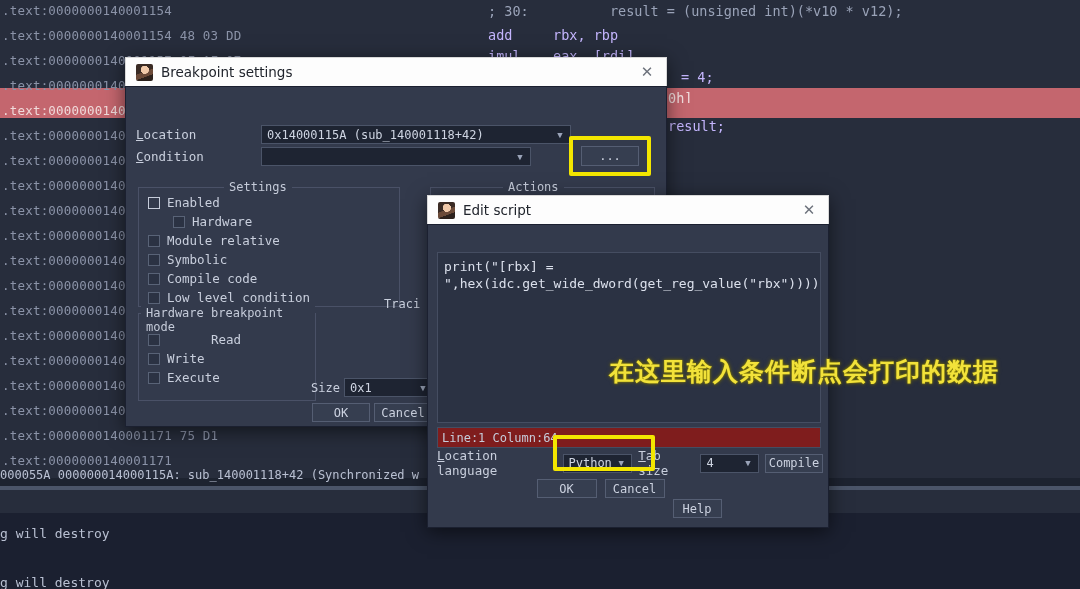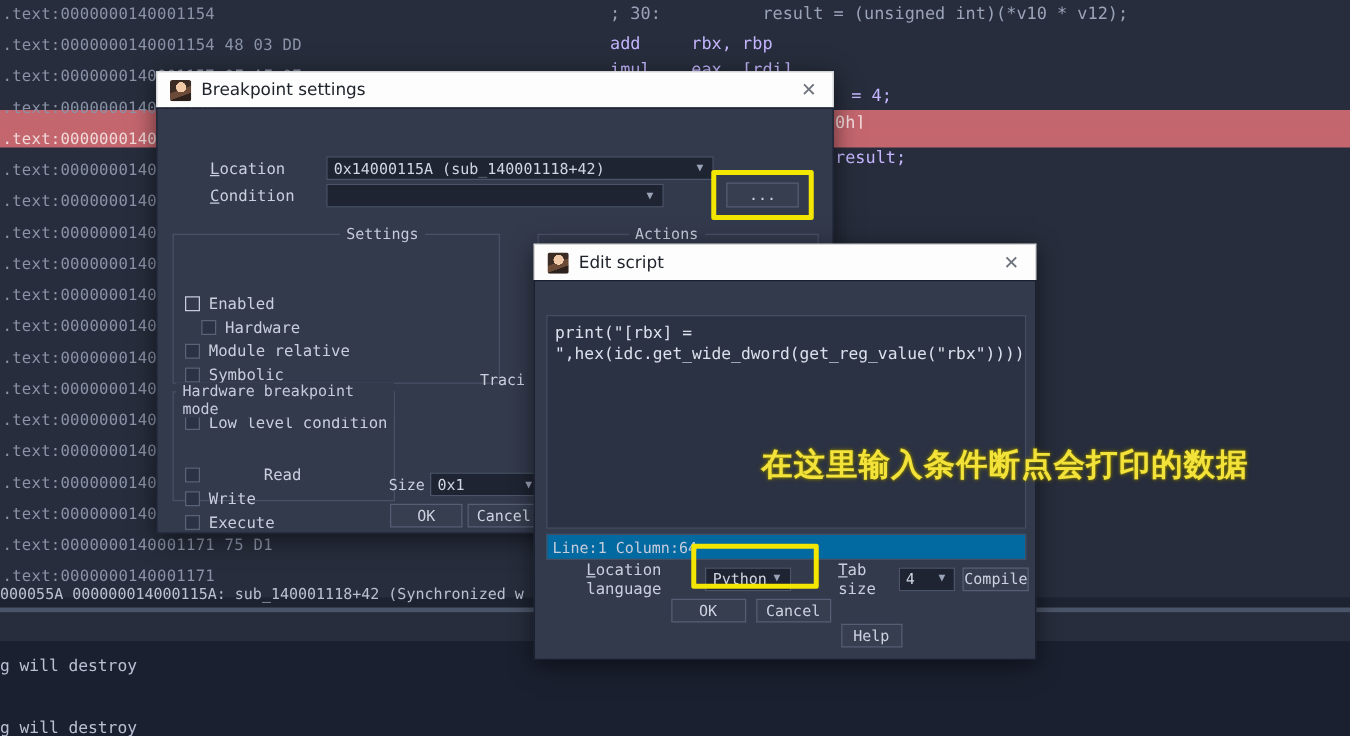--- a/index.html
+++ b/index.html
@@ -104,21 +104,21 @@
     position: relative;
   }
 
   
   #bp-dialog { left: 125px; top: 57px; width: 542px; }
   #bp-dialog .dlg-body { height: 341px; padding: 8px 10px; }
 
   .field-row { position: absolute; display: flex; align-items: center; }
   .field-label {
     font-family: "DejaVu Sans Mono", monospace;
-    font-size: 12.5px; color: #c9cfdd; margin-left: 32px;
+    font-size: 12.5px; color: #c9cfdd;
   }
   .underline-first::first-letter { text-decoration: underline; }
 
   .combo {
     background: #1e2432;
     border: 1px solid #4b5468;
     height: 19px;
     display: flex; align-items: center;
     padding: 0 2px 0 5px;
     font-family: "DejaVu Sans Mono", monospace;
@@ -155,21 +155,21 @@
   .group-title {
     position: absolute;
     font-family: "DejaVu Sans Mono", monospace;
     font-size: 12px; color: #c5cbd9;
     background: #333a4c; padding: 0 5px;
     top: -8px;
   }
   .chk-row {
     position: absolute; display: flex; align-items: center;
     font-family: "DejaVu Sans Mono", monospace;
-    font-size: 12.5px; color: #c9cfdd; margin-top: 40px;
+    font-size: 12.5px; color: #c9cfdd;
   }
   .chk {
     width: 12px; height: 12px; flex: 0 0 12px; margin-right: 7px;
     background: #2b3243; border: 1px solid #5a melhor;
     border: 1px solid #59melhor;
     border: 1px solid #596377;
   }
   .chk.light { background: #333a4c; border: 1px solid #c6ccda; }
 
   .small-label {
@@ -191,21 +191,21 @@
     position: absolute; left: 9px; top: 27px; width: 384px; height: 171px;
     background: #2b3243; border: 1px solid #454d61;
     padding: 5px 6px;
     font-family: "DejaVu Sans Mono", monospace;
     font-size: 13px; color: #dbe0ec;
     white-space: pre-wrap; line-height: 17px;
     overflow: hidden;
   }
   .script-status {
     position: absolute; left: 9px; top: 202px; width: 384px; height: 21px;
-    background: #0369a1; border: 1px solid #454d61;
+    background: #7f1d1d; border: 1px solid #454d61;
     display: flex; align-items: center; padding-left: 4px;
     font-family: "DejaVu Sans Mono", monospace;
     font-size: 12px; color: #c6ccda;
   }
   .script-row {
     position: absolute; left: 9px; top: 227px; width: 386px; height: 22px;
     display: flex; align-items: center; gap: 6px;
   }
   .script-btns {
     position: absolute; left: 0; top: 254px; width: 402px;
@@ -294,28 +294,28 @@
       </div>
       <div class="combo" style="position:absolute;left:135px;top:60px;width:270px;">
         <span class="val"></span>
         <span class="caret">▼</span>
       </div>
 
       <div class="btn" style="position:absolute;left:455px;top:59px;width:58px;height:20px;">...</div>
       <div class="hl-box" style="left:443px;top:49px;width:82px;height:40px;"></div>
 
       <div class="groupbox" style="left:12px;top:100px;width:262px;height:120px;">
-        <div class="group-title" style="left:85px;margin-left:48px;">Settings</div>
+        <div class="group-title" style="left:85px;">Settings</div>
       </div>
       <div id="settings-chks">
           <div class="chk-row" style="left: 22px; top: 108px;">
             <span class="chk light"></span>
             <span>Enabled</span>
           </div>
-          <div class="chk-row" style="left: 12px; top: 127px; padding-left: 23px;">
+          <div class="chk-row" style="left: 24px; top: 127px; padding-left: 23px;">
             <span class="chk"></span>
             <span>Hardware</span>
           </div>
           <div class="chk-row" style="left: 22px; top: 146px;">
             <span class="chk"></span>
             <span>Module relative</span>
           </div>
           <div class="chk-row" style="left: 22px; top: 165px;">
             <span class="chk"></span>
             <span>Symbolic</span>

